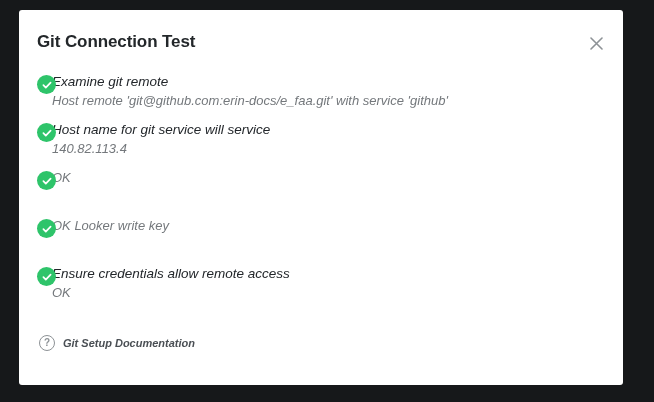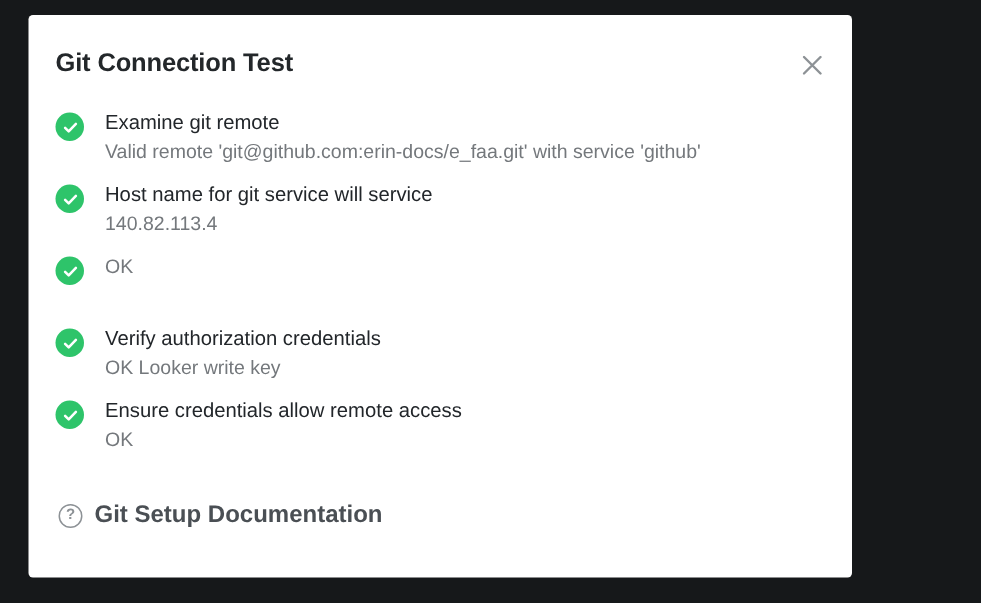--- a/index.html
+++ b/index.html
@@ -11,21 +11,21 @@
     height: 402px;
     background: #16181a;
     font-family: "Liberation Sans", sans-serif;
     overflow: hidden;
   }
 
   .dialog-frame {
     position: absolute;
     left: 19px;
     top: 10px;
-    width: 549px;
+    width: 604px;
     height: 375px;
     background: #ffffff;
     border-radius: 3px;
     box-sizing: border-box;
     overflow: hidden;
   }
 
   
   .dialog-header {
     position: relative;
@@ -60,21 +60,21 @@
   
   .check-list {
     position: absolute;
     left: 0;
     top: 62px;
     right: 0;
   }
   .check-item {
     position: relative;
     height: 48px;
-    padding-left: 18px;
+    font-style: italic;
   }
   .check-icon {
     position: absolute;
     left: 18px;
     top: 3px;
     width: 19px;
     height: 19px;
     border-radius: 50%;
     background: #2ec46a;
     display: flex;
@@ -122,24 +122,25 @@
     border-radius: 50%;
     border: 1.4px solid #8d9296;
     color: #8d9296;
     font-size: 10px;
     line-height: 13px;
     text-align: center;
     box-sizing: border-box;
     font-weight: bold;
   }
   .doc-link-label {
-    font-size: 16px;
+    font-size: 11px;
     color: #4a4f54;
     font-weight: bold;
     white-space: nowrap;
+    font-style: italic;
   }
 </style>
 </head>
 <body>
 
 <div class="dialog-frame">
 
   <div class="dialog-header">
     <div class="dialog-title">Git Connection Test</div>
     <button class="close-button">
@@ -154,21 +155,21 @@
   <div class="check-list">
 
     <div class="check-item">
       <span class="check-icon">
         <svg width="12" height="12" viewBox="0 0 12 12">
           <path d="M2.4 6.2 L4.8 8.6 L9.6 3.6" stroke="#ffffff" stroke-width="1.7" fill="none" stroke-linecap="round" stroke-linejoin="round"></path>
         </svg>
       </span>
       <div class="check-text">
         <div class="check-title">Examine git remote</div>
-        <div class="check-detail">Valid remote 'git@github.com:erin-docs/e_faa.git' with service 'github'</div>
+        <div class="check-detail">Host remote 'git@github.com:erin-docs/e_faa.git' with service 'github'</div>
       </div>
     </div>
 
     <div class="check-item">
       <span class="check-icon">
         <svg width="12" height="12" viewBox="0 0 12 12">
           <path d="M2.4 6.2 L4.8 8.6 L9.6 3.6" stroke="#ffffff" stroke-width="1.7" fill="none" stroke-linecap="round" stroke-linejoin="round"></path>
         </svg>
       </span>
       <div class="check-text">
@@ -188,21 +189,20 @@
       </div>
     </div>
 
     <div class="check-item">
       <span class="check-icon">
         <svg width="12" height="12" viewBox="0 0 12 12">
           <path d="M2.4 6.2 L4.8 8.6 L9.6 3.6" stroke="#ffffff" stroke-width="1.7" fill="none" stroke-linecap="round" stroke-linejoin="round"></path>
         </svg>
       </span>
       <div class="check-text">
-        <div class="check-title">Verify authorization credentials</div>
         <div class="check-detail">OK Looker write key</div>
       </div>
     </div>
 
     <div class="check-item">
       <span class="check-icon">
         <svg width="12" height="12" viewBox="0 0 12 12">
           <path d="M2.4 6.2 L4.8 8.6 L9.6 3.6" stroke="#ffffff" stroke-width="1.7" fill="none" stroke-linecap="round" stroke-linejoin="round"></path>
         </svg>
       </span>

